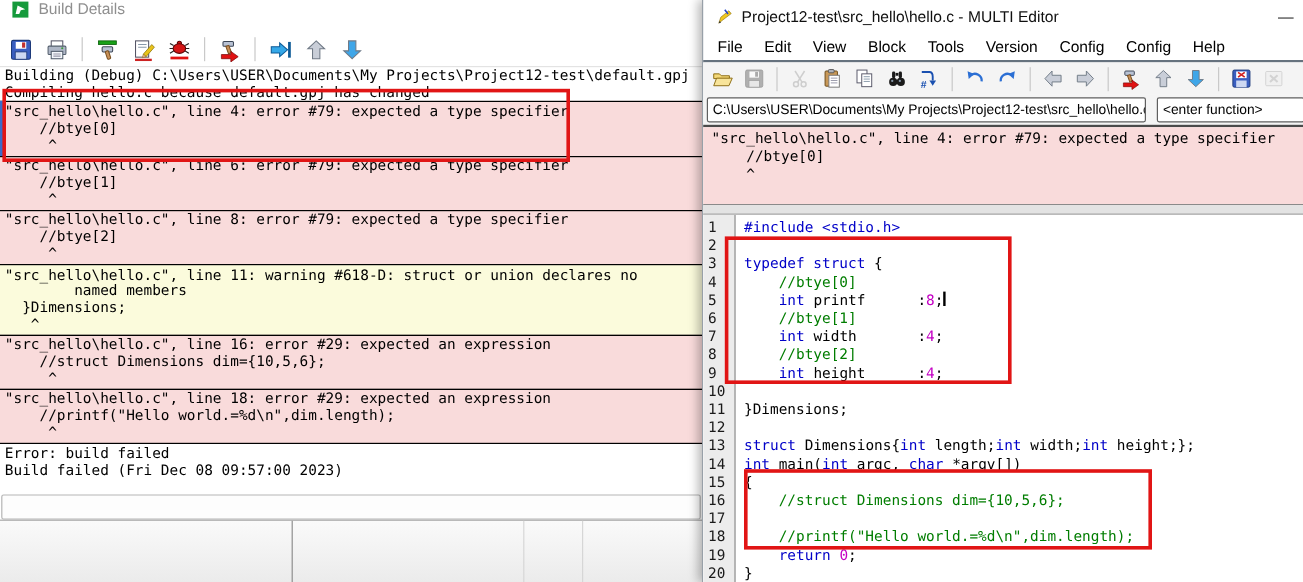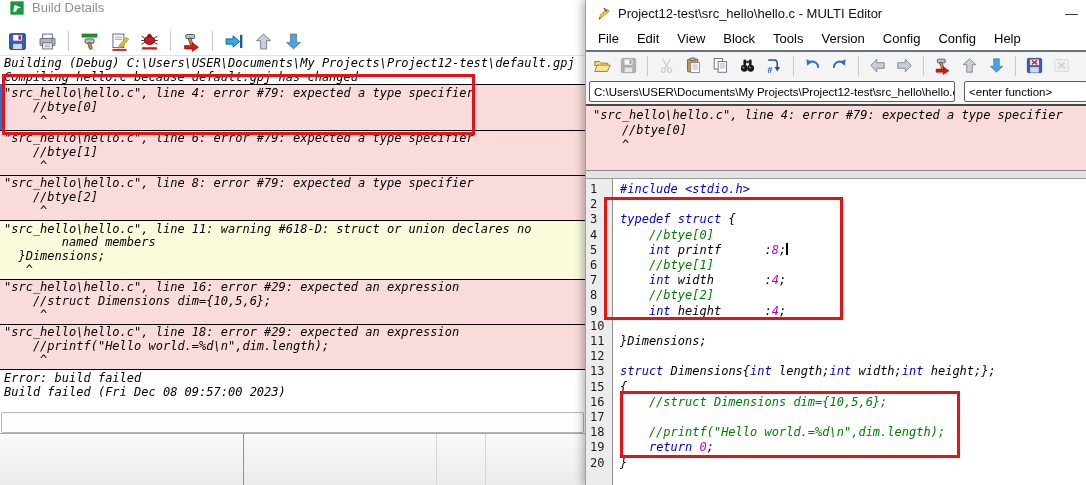--- a/index.html
+++ b/index.html
@@ -15,21 +15,21 @@
   .lw-toolbar{height:28px;display:flex;align-items:center;gap:5px;padding-left:5px;background:#fff;
               border-bottom:1px solid #e3e3e3;}
   .tbtn{width:25px;height:25px;display:flex;align-items:center;justify-content:center;}
   .tbtn .ic{width:21px;height:21px;}
   .tbtn.disabled{filter:grayscale(1) opacity(.45);}
   .c-blue{color:#3fa6e8;}
   .c-gray{color:#c9ced8;}
   .tsep{width:1px;height:20px;background:#c9c9c9;margin:0 3px;flex:0 0 1px;}
 
   .lw-output{font-size:12px;line-height:13.7px;color:#000;padding-top:1px;}
-  .out-line{white-space:pre;padding-left:4px;font-style:italic;}
+  .out-line{white-space:pre;padding-left:4px;}
   .block{position:relative;border-top:1.6px solid #000;border-bottom:1.6px solid #000;padding:1.8px 0;}
   .block + .block{margin-top:-1.6px;}
   .block.error{background:#f9dbdb;}
   .block.warning{background:#fbfbdc;}
   .sel-bar{position:absolute;left:0;top:-1.6px;bottom:-1.6px;width:5px;background:#3a6ac8;}
   .lw-result{padding-top:2px;}
   .lw-hscroll{position:absolute;left:1px;right:1px;top:412px;height:19px;background:#fdfdfd;
               border:1px solid #b5b5b5;border-radius:2px;}
   .lw-statusbar{position:absolute;left:0;right:0;top:433px;bottom:0;display:flex;
                 background:linear-gradient(#fafafa,#ebebeb);border-top:1px solid #a8a8a8;}
@@ -58,21 +58,21 @@
   .combo-path{width:372px;justify-content:space-between;}
   .combo-fn{width:118px;}
   .rw-banner{height:62px;background:#f9dbdb;font-size:12px;line-height:15px;padding:2px 0 0 4px;
              border-bottom:1px solid #8a8a8a;}
   .rw-banner .out-line{padding-left:3px;}
   .rw-strip{height:7px;background:#e3e3e3;border-bottom:1px solid #9a9a9a;}
   .rw-code{flex:1;position:relative;background:#fff;font-size:12px;line-height:15.2px;padding-top:3px;overflow:hidden;}
   .gutter-bg{position:absolute;left:0;top:0;bottom:0;width:26px;background:#ececec;border-right:1px solid #8f8f8f;}
   .code-line{display:flex;position:relative;}
   .ln{flex:0 0 27px;padding-left:4px;color:#1a1a1a;}
-  .ct{white-space:pre;padding-left:3px;font-style:italic;}
+  .ct{white-space:pre;padding-left:3px;}
   .t-k{color:#0000c8;}
   .t-c{color:#007d00;}
   .t-n{color:#c400c4;}
   .t-p{color:#000;}
   .cursor{display:inline-block;width:2px;height:12px;background:#000;vertical-align:-1px;}
 
   
   .ann{position:absolute;border:3px solid #e11515;z-index:60;pointer-events:none;}
   .ann-left{left:2px;top:74px;width:467px;height:55px;}
   .ann-code-a{left:604px;top:197px;width:233px;height:117px;}
@@ -495,20 +495,24 @@
         </div>
         <div class="code-line">
           <span class="ln">12</span>
           <span class="ct"></span>
         </div>
         <div class="code-line">
           <span class="ln">13</span>
           <span class="ct"><span class="t-k">struct</span><span class="t-p"> Dimensions{</span><span class="t-k">int</span><span class="t-p"> length;</span><span class="t-k">int</span><span class="t-p"> width;</span><span class="t-k">int</span><span class="t-p"> height;};</span></span>
         </div>
         <div class="code-line">
+          <span class="ln">14</span>
+          <span class="ct"><span class="t-k">int</span><span class="t-p"> main(</span><span class="t-k">int</span><span class="t-p"> argc, </span><span class="t-k">char</span><span class="t-p"> *argv[])</span></span>
+        </div>
+        <div class="code-line">
           <span class="ln">15</span>
           <span class="ct"><span class="t-p">{</span></span>
         </div>
         <div class="code-line">
           <span class="ln">16</span>
           <span class="ct"><span class="t-c">    //struct Dimensions dim={10,5,6};</span></span>
         </div>
         <div class="code-line">
           <span class="ln">17</span>
           <span class="ct"></span>

